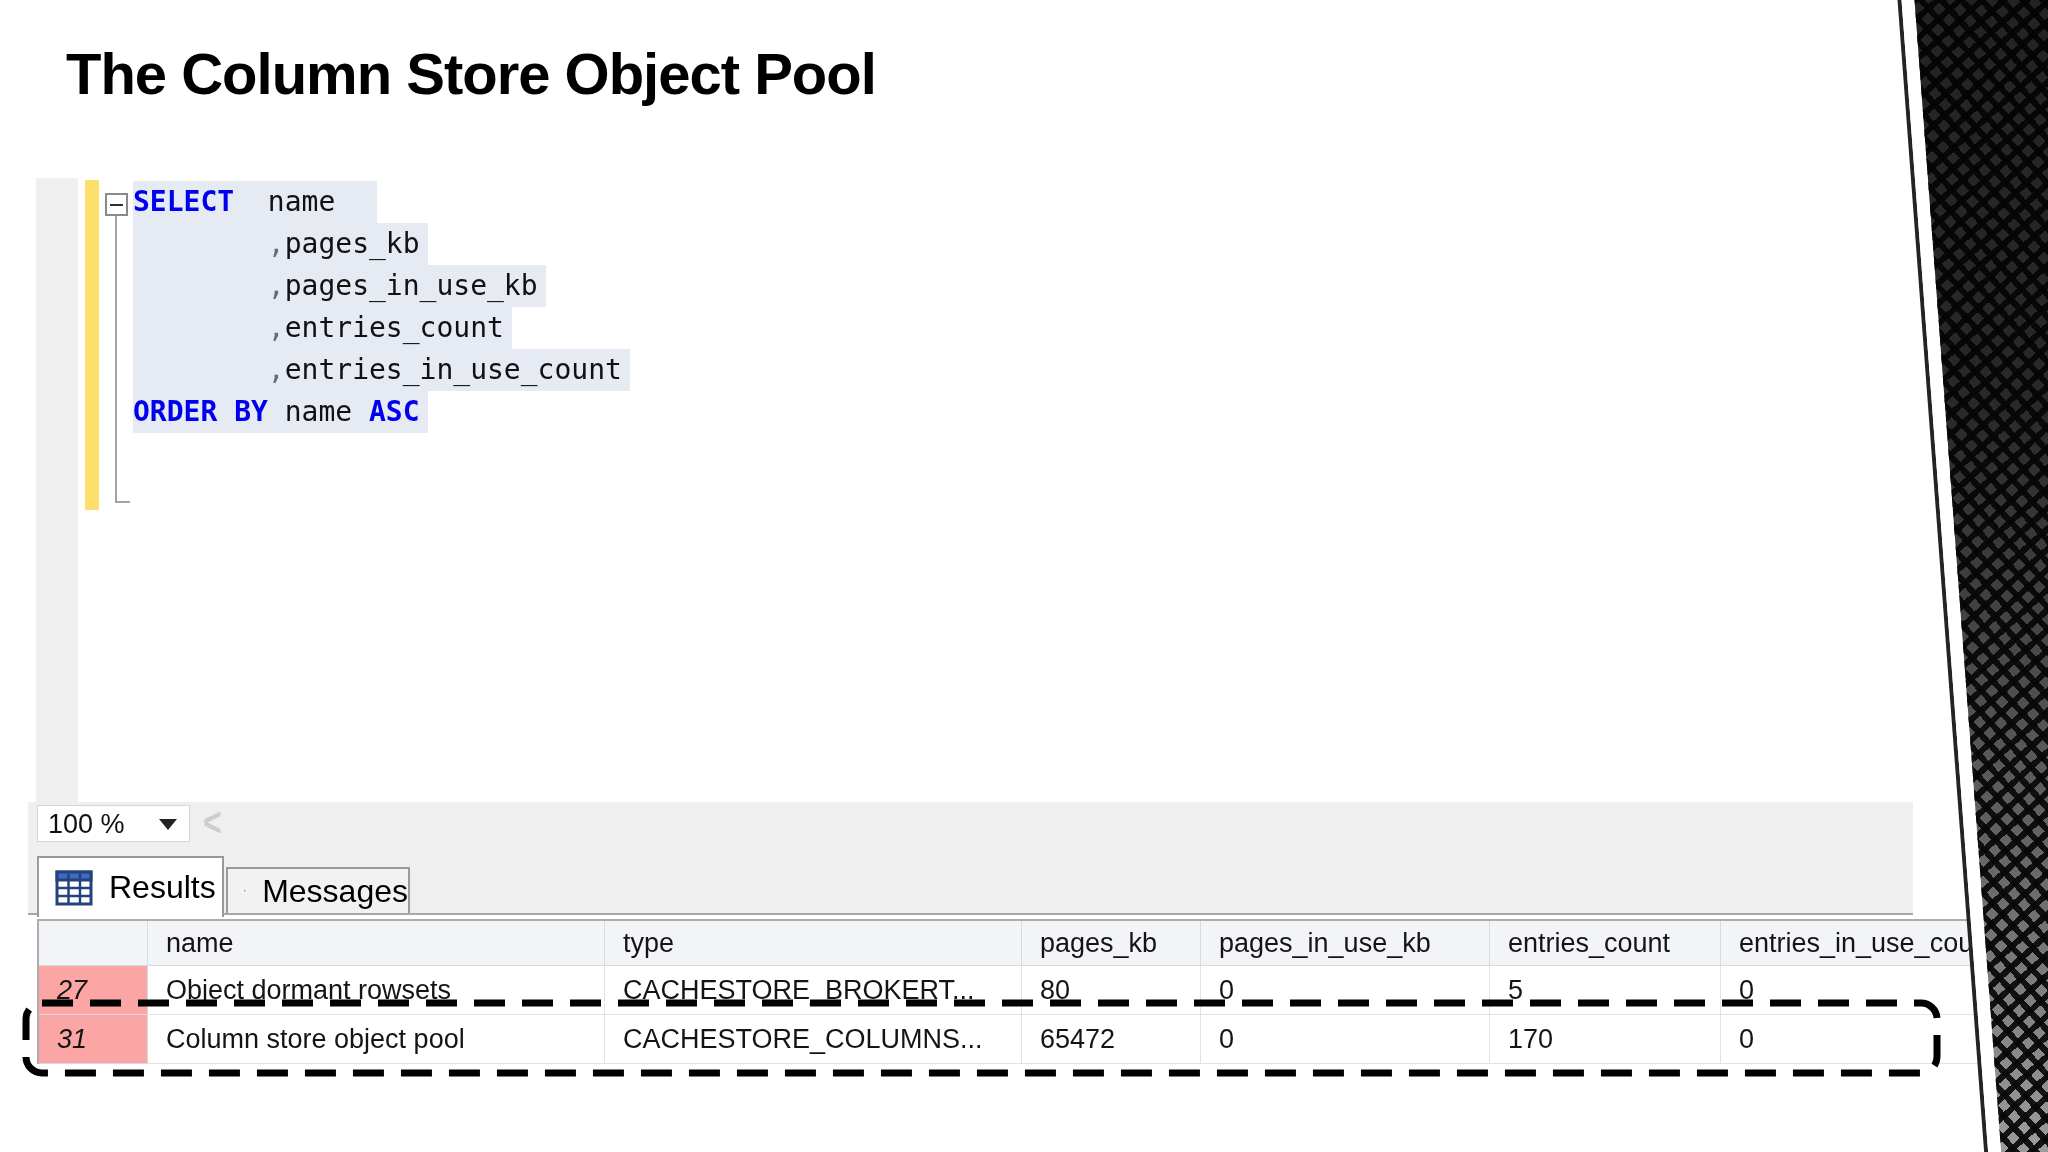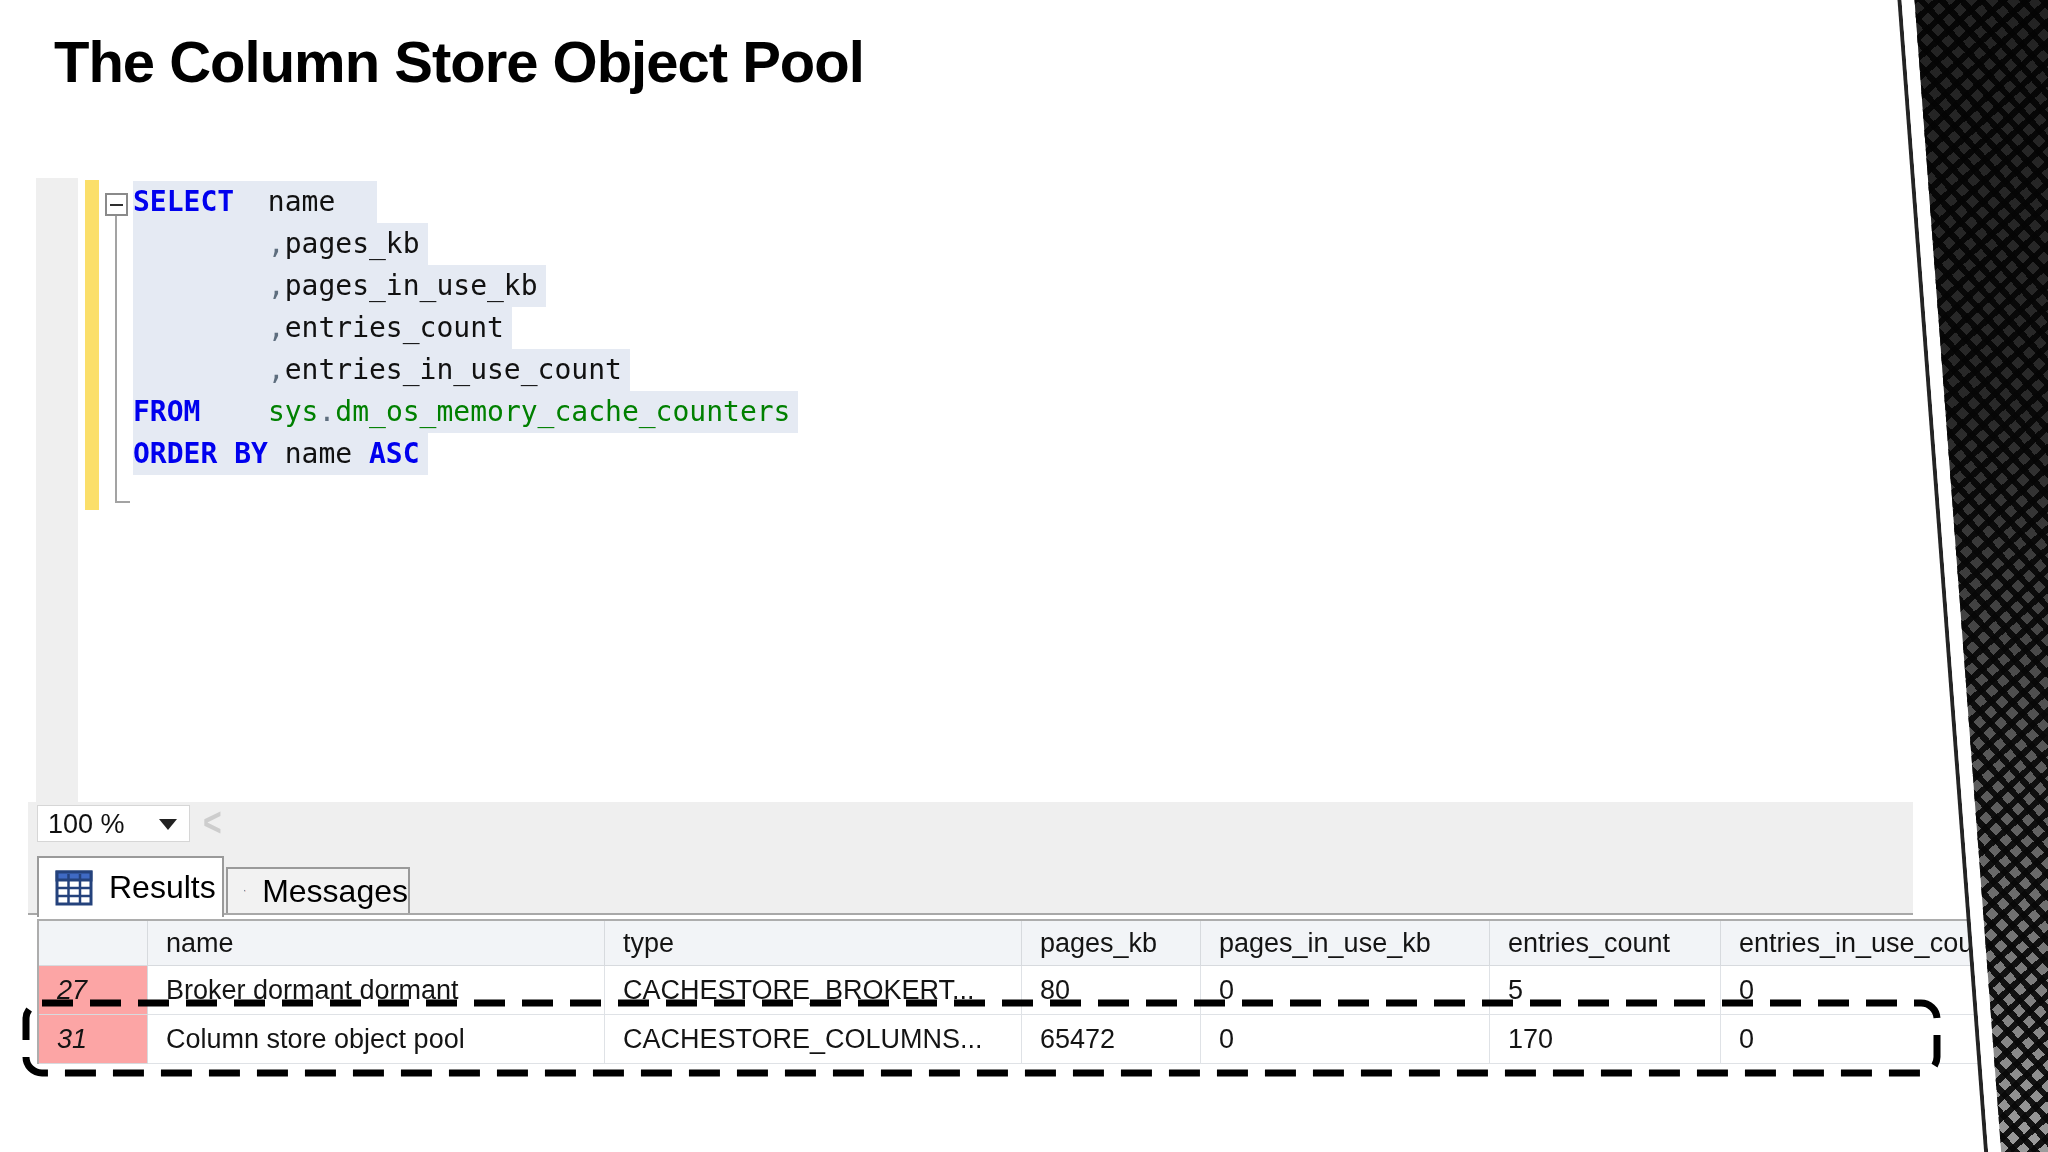--- a/index.html
+++ b/index.html
@@ -2,21 +2,21 @@
 <html><head>
 <meta charset="utf-8">
 <style>
   html,body { margin:0; padding:0; }
   body {
     width:2048px; height:1152px; position:relative; overflow:hidden;
     background:#ffffff; font-family:"Liberation Sans", sans-serif;
   }
   
   .slide-title {
-    position:absolute; left:54px; top:28px; margin:0;
+    position:absolute; left:54px; top:28px; margin:12px;
     font-size:58px; font-weight:bold; color:#000; letter-spacing:-1px;
   }
   
   .gutter   { position:absolute; left:36px;  top:178px; width:42px; height:628px; background:#efefef; }
   .trackbar { position:absolute; left:85px;  top:180px; width:14px; height:330px; background:#fbdf6a; }
   .fold-box { position:absolute; left:105px; top:193px; width:23px; height:23px; background:#fff;
               border:2px solid #8a8a8a; box-sizing:border-box; }
   .fold-box .minus { position:absolute; left:3px; right:3px; top:50%; height:2px; margin-top:-1px; background:#2e2e2e; }
   .fold-line { position:absolute; left:115px; top:216px; width:2px; height:287px; background:#a3a3a3; }
   .fold-tick { position:absolute; left:115px; top:501px; width:15px; height:2px; background:#a3a3a3; }
@@ -79,21 +79,20 @@
     <div class="minus"></div>
   </div>
 <div class="fold-line"></div>
 <div class="fold-tick"></div>
 <div id="code">
     <div class="code-line"><span class="hl"><span class="kw">SELECT</span><span class="id">  name  </span></span></div>
     <div class="code-line"><span class="hl"><span class="punct">        ,</span><span class="id">pages_kb</span></span></div>
     <div class="code-line"><span class="hl"><span class="punct">        ,</span><span class="id">pages_in_use_kb</span></span></div>
     <div class="code-line"><span class="hl"><span class="punct">        ,</span><span class="id">entries_count</span></span></div>
     <div class="code-line"><span class="hl"><span class="punct">        ,</span><span class="id">entries_in_use_count</span></span></div>
-    <div class="code-line"><span class="hl"><span class="kw">FROM</span><span class="id">    </span><span class="sys">sys</span><span class="punct">.</span><span class="sys">dm_os_memory_cache_counters</span></span></div>
     <div class="code-line"><span class="hl"><span class="kw">ORDER BY</span><span class="id"> name </span><span class="kw">ASC</span></span></div>
   </div>
 
 <div class="pane-bg"></div>
 <div class="pane-line"></div>
 <div class="zoom-box">
   <span class="val">100 %</span>
   <span class="arrow"></span>
 </div>
 <div class="chevron">&lt;</div>
@@ -134,21 +133,21 @@
           <th class="c2">type</th>
           <th class="c3">pages_kb</th>
           <th class="c4">pages_in_use_kb</th>
           <th class="c5">entries_count</th>
           <th class="c6">entries_in_use_count</th>
         </tr>
       </thead>
     <tbody id="grid-body">
         <tr>
           <td class="c0 rownum">27</td>
-          <td class="c1">Broker dormant dormant</td>
+          <td class="c1">Object dormant rowsets</td>
           <td class="c2">CACHESTORE_BROKERT...</td>
           <td class="c3">80</td>
           <td class="c4">0</td>
           <td class="c5">5</td>
           <td class="c6">0</td>
         </tr>
         <tr>
           <td class="c0 rownum">31</td>
           <td class="c1">Column store object pool</td>
           <td class="c2">CACHESTORE_COLUMNS...</td>

